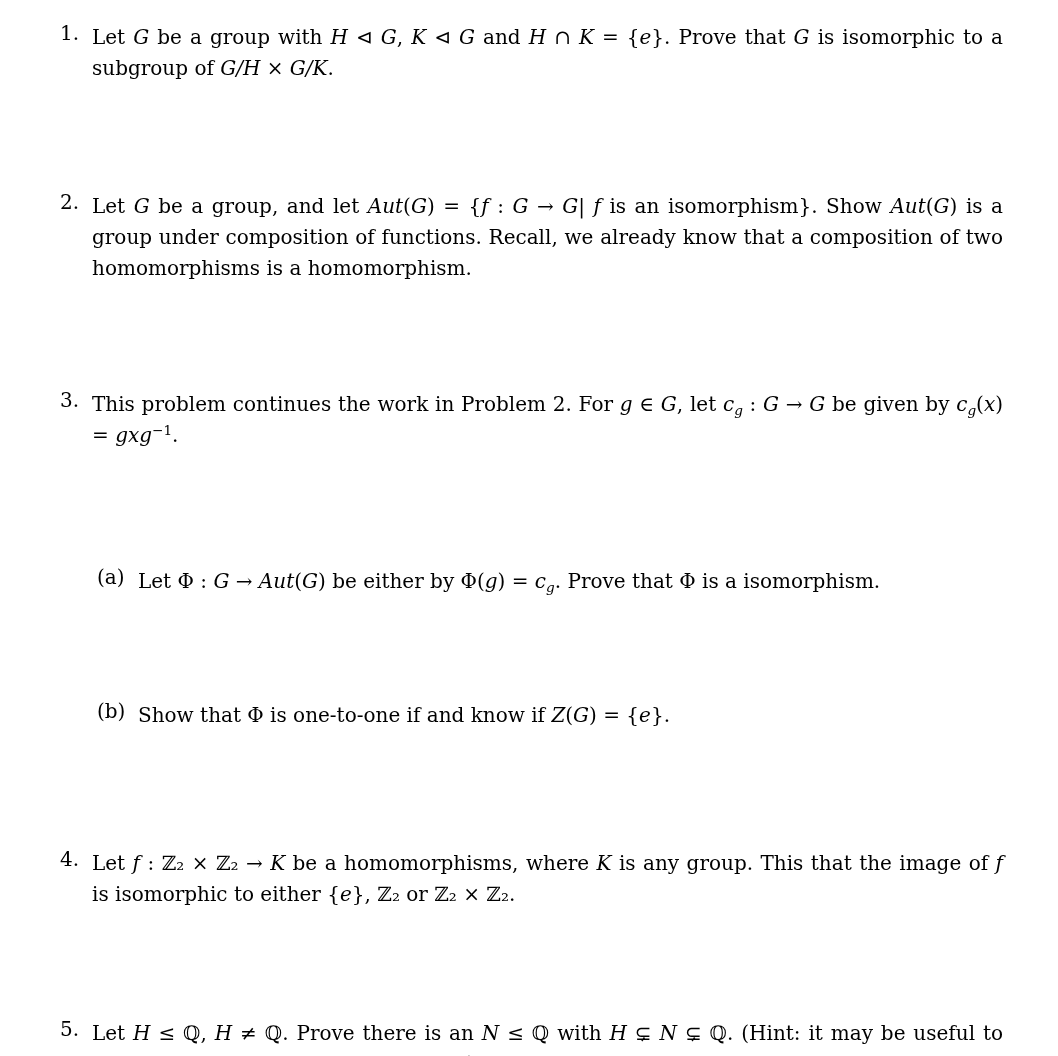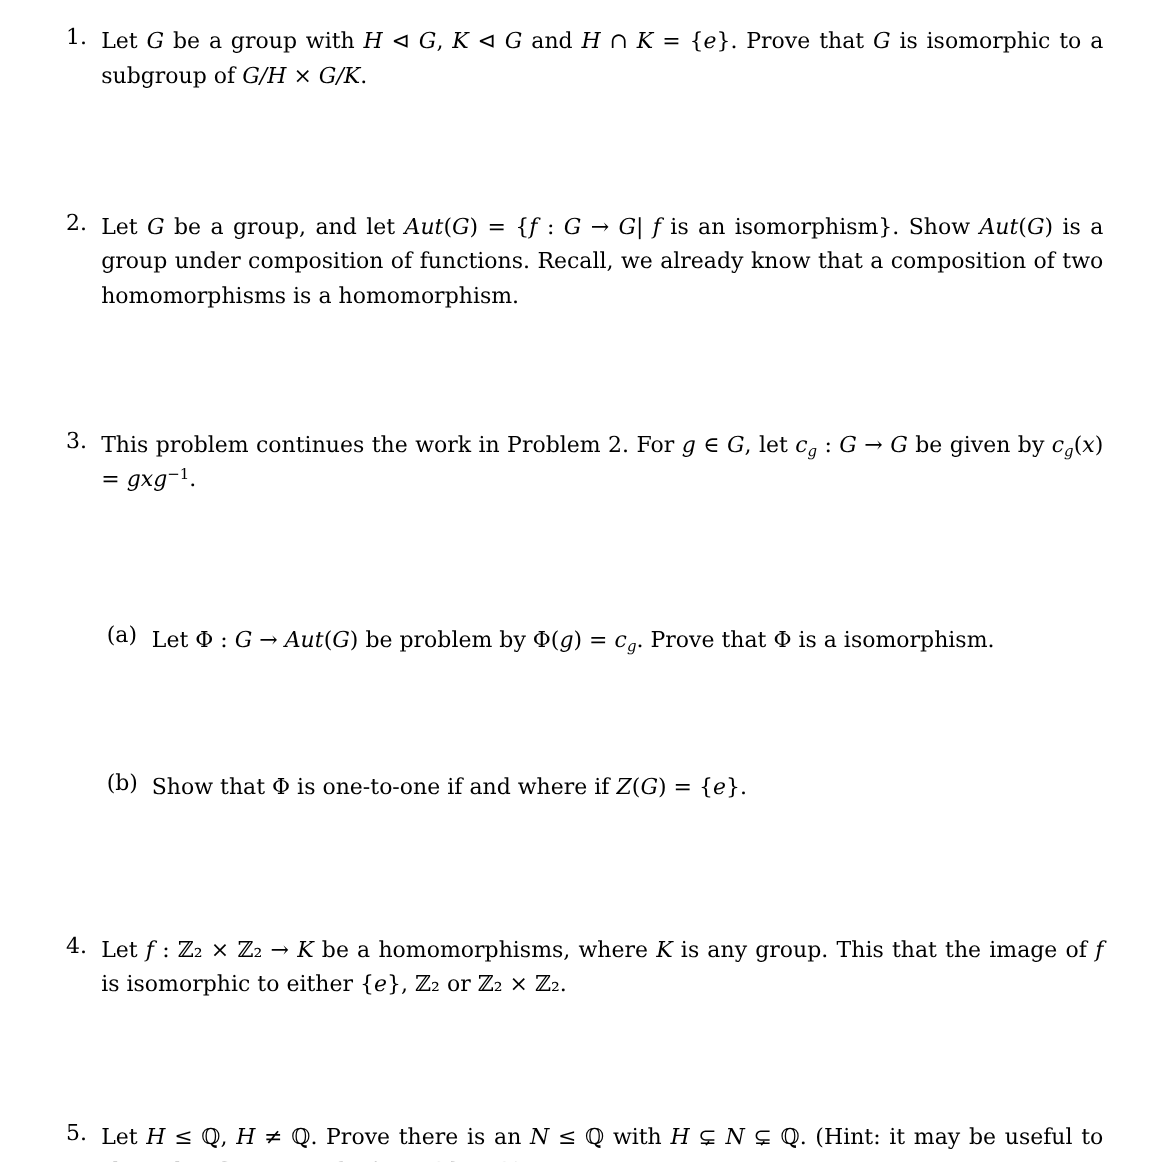--- a/index.html
+++ b/index.html
@@ -73,26 +73,26 @@
     <p class="ptext"><span>Let </span><span class="it">G</span><span> be a group, and let </span><span class="it">Aut</span><span>(</span><span class="it">G</span><span>) = {</span><span class="it">f</span><span> : </span><span class="it">G</span><span> → </span><span class="it">G</span><span>| </span><span class="it">f</span><span> is an isomorphism}. Show </span><span class="it">Aut</span><span>(</span><span class="it">G</span><span>) is a group under composition of functions. Recall, we already know that a composition of two homomorphisms is a homomorphism.</span></p>
   </div>
 
   <div class="block">
     <span class="num">3.</span>
     <p class="ptext"><span>This problem continues the work in Problem 2. For </span><span class="it">g</span><span> ∈ </span><span class="it">G</span><span>, let </span><span class="it">c</span><sub class="it">g</sub><span> : </span><span class="it">G</span><span> → </span><span class="it">G</span><span> be given by </span><span class="it">c</span><sub class="it">g</sub><span>(</span><span class="it">x</span><span>) = </span><span class="it">gxg</span><sup>−1</sup><span>.</span></p>
   </div>
 
   <div class="block subpart">
     <span class="num">(a)</span>
-    <p class="ptext"><span>Let Φ : </span><span class="it">G</span><span> → </span><span class="it">Aut</span><span>(</span><span class="it">G</span><span>) be problem by Φ(</span><span class="it">g</span><span>) = </span><span class="it">c</span><sub class="it">g</sub><span>. Prove that Φ is a isomorphism.</span></p>
+    <p class="ptext"><span>Let Φ : </span><span class="it">G</span><span> → </span><span class="it">Aut</span><span>(</span><span class="it">G</span><span>) be either by Φ(</span><span class="it">g</span><span>) = </span><span class="it">c</span><sub class="it">g</sub><span>. Prove that Φ is a isomorphism.</span></p>
   </div>
 
   <div class="block subpart">
     <span class="num">(b)</span>
-    <p class="ptext"><span>Show that Φ is one-to-one if and where if </span><span class="it">Z</span><span>(</span><span class="it">G</span><span>) = {</span><span class="it">e</span><span>}.</span></p>
+    <p class="ptext"><span>Show that Φ is one-to-one if and know if </span><span class="it">Z</span><span>(</span><span class="it">G</span><span>) = {</span><span class="it">e</span><span>}.</span></p>
   </div>
 
   <div class="block">
     <span class="num">4.</span>
     <p class="ptext"><span>Let </span><span class="it">f</span><span> : ℤ₂ × ℤ₂ → </span><span class="it">K</span><span> be a homomorphisms, where </span><span class="it">K</span><span> is any group. This that the image of </span><span class="it">f</span><span> is isomorphic to either {</span><span class="it">e</span><span>}, ℤ₂ or ℤ₂ × ℤ₂.</span></p>
   </div>
 
   <div class="block">
     <span class="num">5.</span>
     <p class="ptext"><span>Let </span><span class="it">H</span><span> ≤ ℚ, </span><span class="it">H</span><span> ≠ ℚ. Prove there is an </span><span class="it">N</span><span> ≤ ℚ with </span><span class="it">H</span><span> ⊊ </span><span class="it">N</span><span> ⊊ ℚ. (Hint: it may be useful to show that for any </span><span class="it">n</span><span>, {</span><span class="it">nx</span><span>| </span><span class="it">x</span><span> ∈ ℚ} = ℚ)</span></p>

